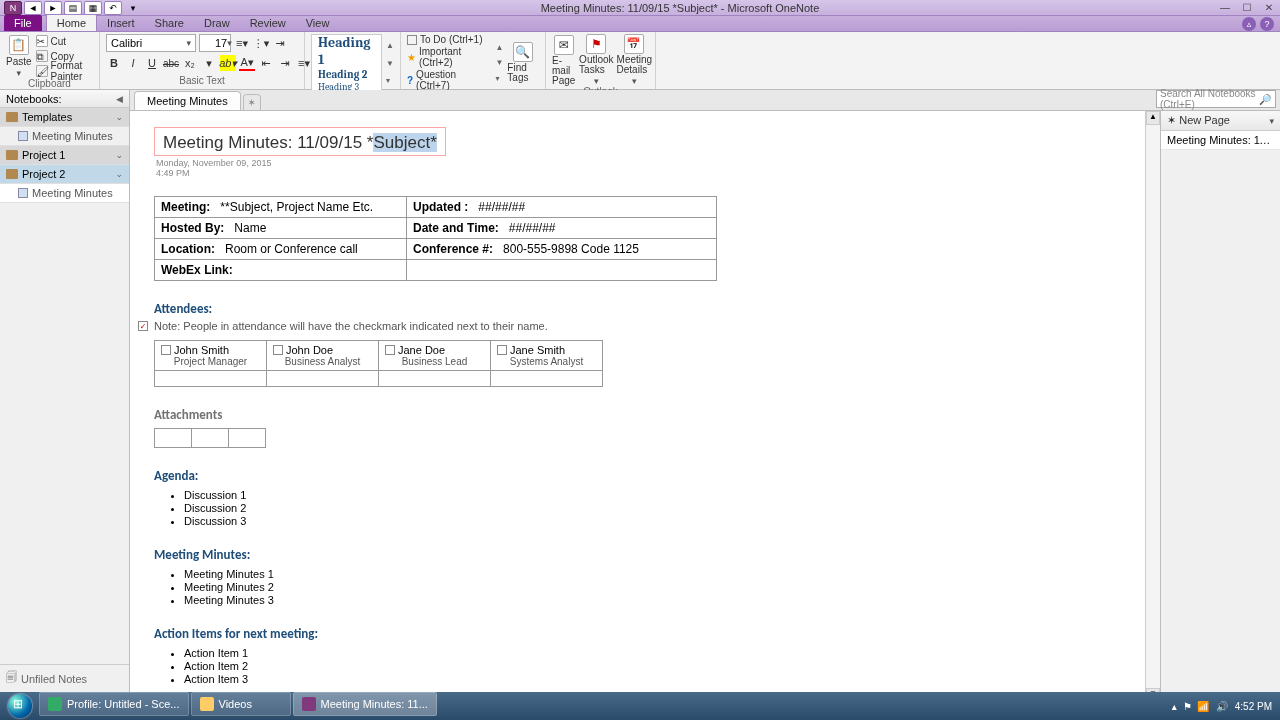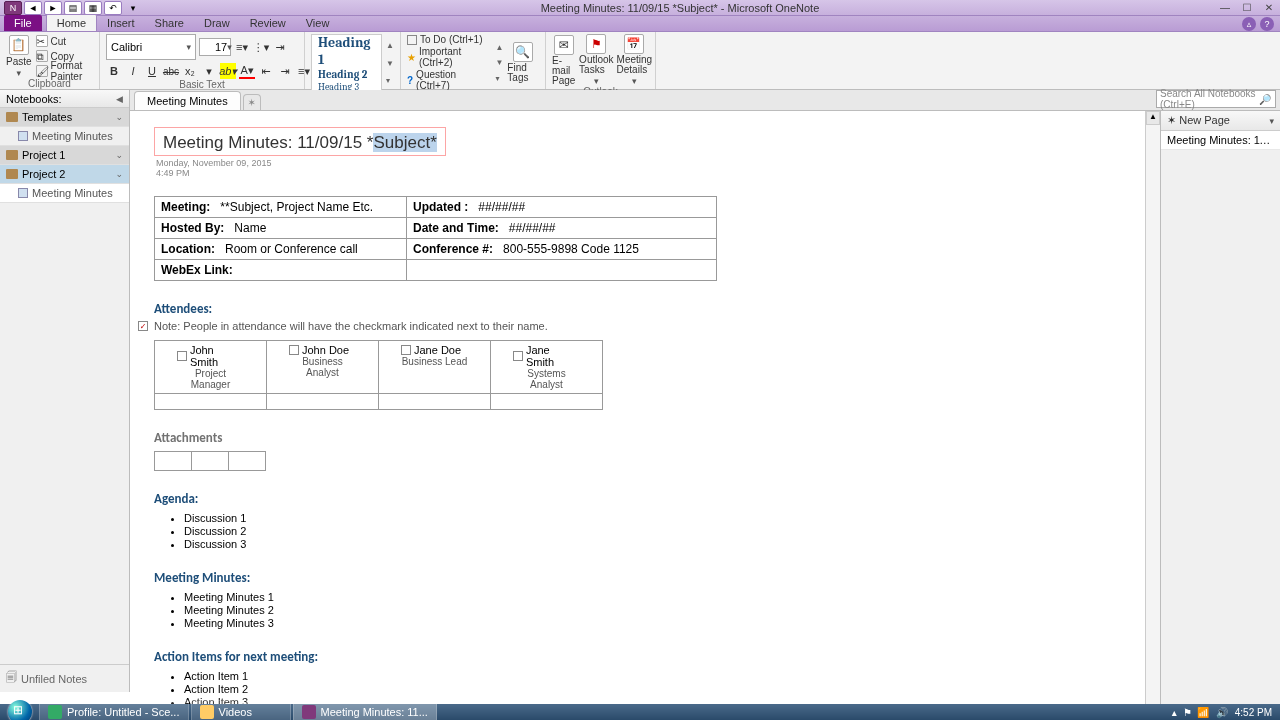--- a/index.html
+++ b/index.html
@@ -23,21 +23,21 @@
 
 
 .ribbon { height: 58px; background: #f3f3f3; border-bottom: 1px solid #bcbcbc; display: flex; }
 .rgroup { border-right: 1px solid #d0d0d0; padding: 2px 6px; display: flex; flex-direction: column; justify-content: space-between; }
 .rgroup .glabel { text-align: center; font-size: 10px; color: #666; height: 12px; }
 .rgroup .gbody { flex: 1; display: flex; align-items: center; gap: 4px; }
 .bigbtn { display: flex; flex-direction: column; align-items: center; justify-content: center; gap: 1px; width: 34px; font-size: 10px; color: #333; cursor: pointer; }
 .bigbtn .bigicon { width: 20px; height: 20px; border: 1px solid #aaa; background: #fff; border-radius: 2px; display: flex; align-items: center; justify-content: center; font-size: 12px; }
 .minibtn { height: 14px; display: flex; align-items: center; gap: 3px; font-size: 10px; color: #333; cursor: pointer; }
 .miniicon { width: 12px; height: 12px; border: 1px solid #aaa; border-radius: 1px; display: inline-block; }
-.fontbox { width: 90px; height: 26px; border: 1px solid #aaa; background: #fff; font-size: 11px; padding: 0 4px; display: flex; align-items: center; justify-content: space-between; }
+.fontbox { width: 90px; height: 18px; border: 1px solid #aaa; background: #fff; font-size: 11px; padding: 0 4px; display: flex; align-items: center; justify-content: space-between; }
 .sizebox { width: 32px; height: 18px; border: 1px solid #aaa; background: #fff; font-size: 11px; padding: 0 15px; display: flex; align-items: center; justify-content: space-between; }
 .fmticon { width: 16px; height: 16px; display: inline-flex; align-items: center; justify-content: center; font-size: 11px; color: #333; cursor: pointer; }
 .stylebox { width: 80px; height: 58px; border: 1px solid #ccc; background: #fff; display: flex; flex-direction: column; justify-content: center; padding: 2px 6px; font-size: 10px; }
 .stylebox .h1 { font-size: 14px; font-weight: bold; color: #1e4e79; font-family: 'Cambria', serif; }
 .stylebox .h2 { font-size: 11px; font-weight: bold; color: #1e4e79; font-family: 'Cambria', serif; }
 .stylebox .h3 { font-size: 10px; color: #1e4e79; font-family: 'Cambria', serif; }
 .tagline { display: flex; align-items: center; gap: 3px; font-size: 10px; color: #333; }
 .tagline .chk { width: 10px; height: 10px; border: 1px solid #888; }
 
 
@@ -80,32 +80,32 @@
 .pagetitle { font-size: 17px; color: #333; font-family: Calibri, sans-serif; }
 .pagetitle .sel { background: #bcd4ec; }
 .datestamp { font-size: 9px; color: #888; margin-left: 2px; }
 .infotable { border-collapse: collapse; margin-top: 18px; font-size: 12px; }
 .infotable td { border: 1px solid #999; padding: 3px 6px; vertical-align: top; }
 .infotable .lbl { font-weight: bold; }
 .section-h { font-weight: bold; font-size: 13px; color: #1e4e79; margin-top: 20px; font-family: Calibri, sans-serif; }
 .notebox { font-size: 11px; color: #555; margin-top: 4px; display: flex; align-items: center; gap: 6px; }
 .notebox .chk2 { width: 10px; height: 10px; border: 1px solid #888; display: inline-flex; align-items: center; justify-content: center; font-size: 8px; color: #b00; }
 .attendees { border-collapse: collapse; margin-top: 8px; font-size: 11px; }
-.attendees td { border: 1px solid #999; padding: 3px 22px; width: 112px; vertical-align: top; height: 16px;}
+.attendees td { border: 1px solid #999; padding: 3px 6px; width: 112px; vertical-align: top; height: 16px;}
 .att-name { display: flex; align-items: center; gap: 3px; }
 .att-name .chk3 { width: 10px; height: 10px; border: 1px solid #888; }
 .att-role { font-size: 10px; color: #555; text-align: center; }
 .attach-row { display: flex; margin-top: 6px; }
 .attach-cell { width: 38px; height: 20px; border: 1px solid #999; margin-left: -1px; }
 .attach-cell:first-child { margin-left: 0; }
 ul.blist { margin: 6px 0 0 30px; font-size: 11px; }
 ul.blist li { margin: 1px 0; }
 
 
-.taskbar { position: absolute; bottom: 0; left: 0; right: 0; height: 16px; background: linear-gradient(#4a6a8a, #2a4a6a); display: flex; align-items: center; padding: 0 2px; }
+.taskbar { position: absolute; bottom: 0; left: 0; right: 0; height: 28px; background: linear-gradient(#4a6a8a, #2a4a6a); display: flex; padding: 0 2px; }
 .startbtn { width: 36px; height: 28px; display: flex; align-items: center; justify-content: center; cursor: pointer; }
 .orb { width: 24px; height: 24px; border-radius: 50%; background: radial-gradient(circle at 30% 30%, #8fd, #06a 60%, #036); box-shadow: 0 0 2px #fff; position: relative;}
 .orb::after{content:"⊞"; position:absolute; top:3px; left:5px; color:#fff; font-size:12px;}
 .taskbtn { height: 24px; padding: 0 8px; margin: 0 1px; background: rgba(255,255,255,0.15); border: 1px solid rgba(255,255,255,0.2); border-radius: 2px; display: flex; align-items: center; gap: 5px; color: #fff; font-size: 11px; cursor: pointer; min-width: 100px; }
 .taskbtn.active { background: rgba(255,255,255,0.3); }
 .tbicon { width: 14px; height: 14px; background: #fff; border-radius: 2px; display: inline-block; }
 .tray { margin-left: auto; display: flex; align-items: center; gap: 6px; color: #fff; font-size: 10px; padding-right: 6px; }
 .dar { font-size:9px; color:#555;}
 </style>
 </head>

